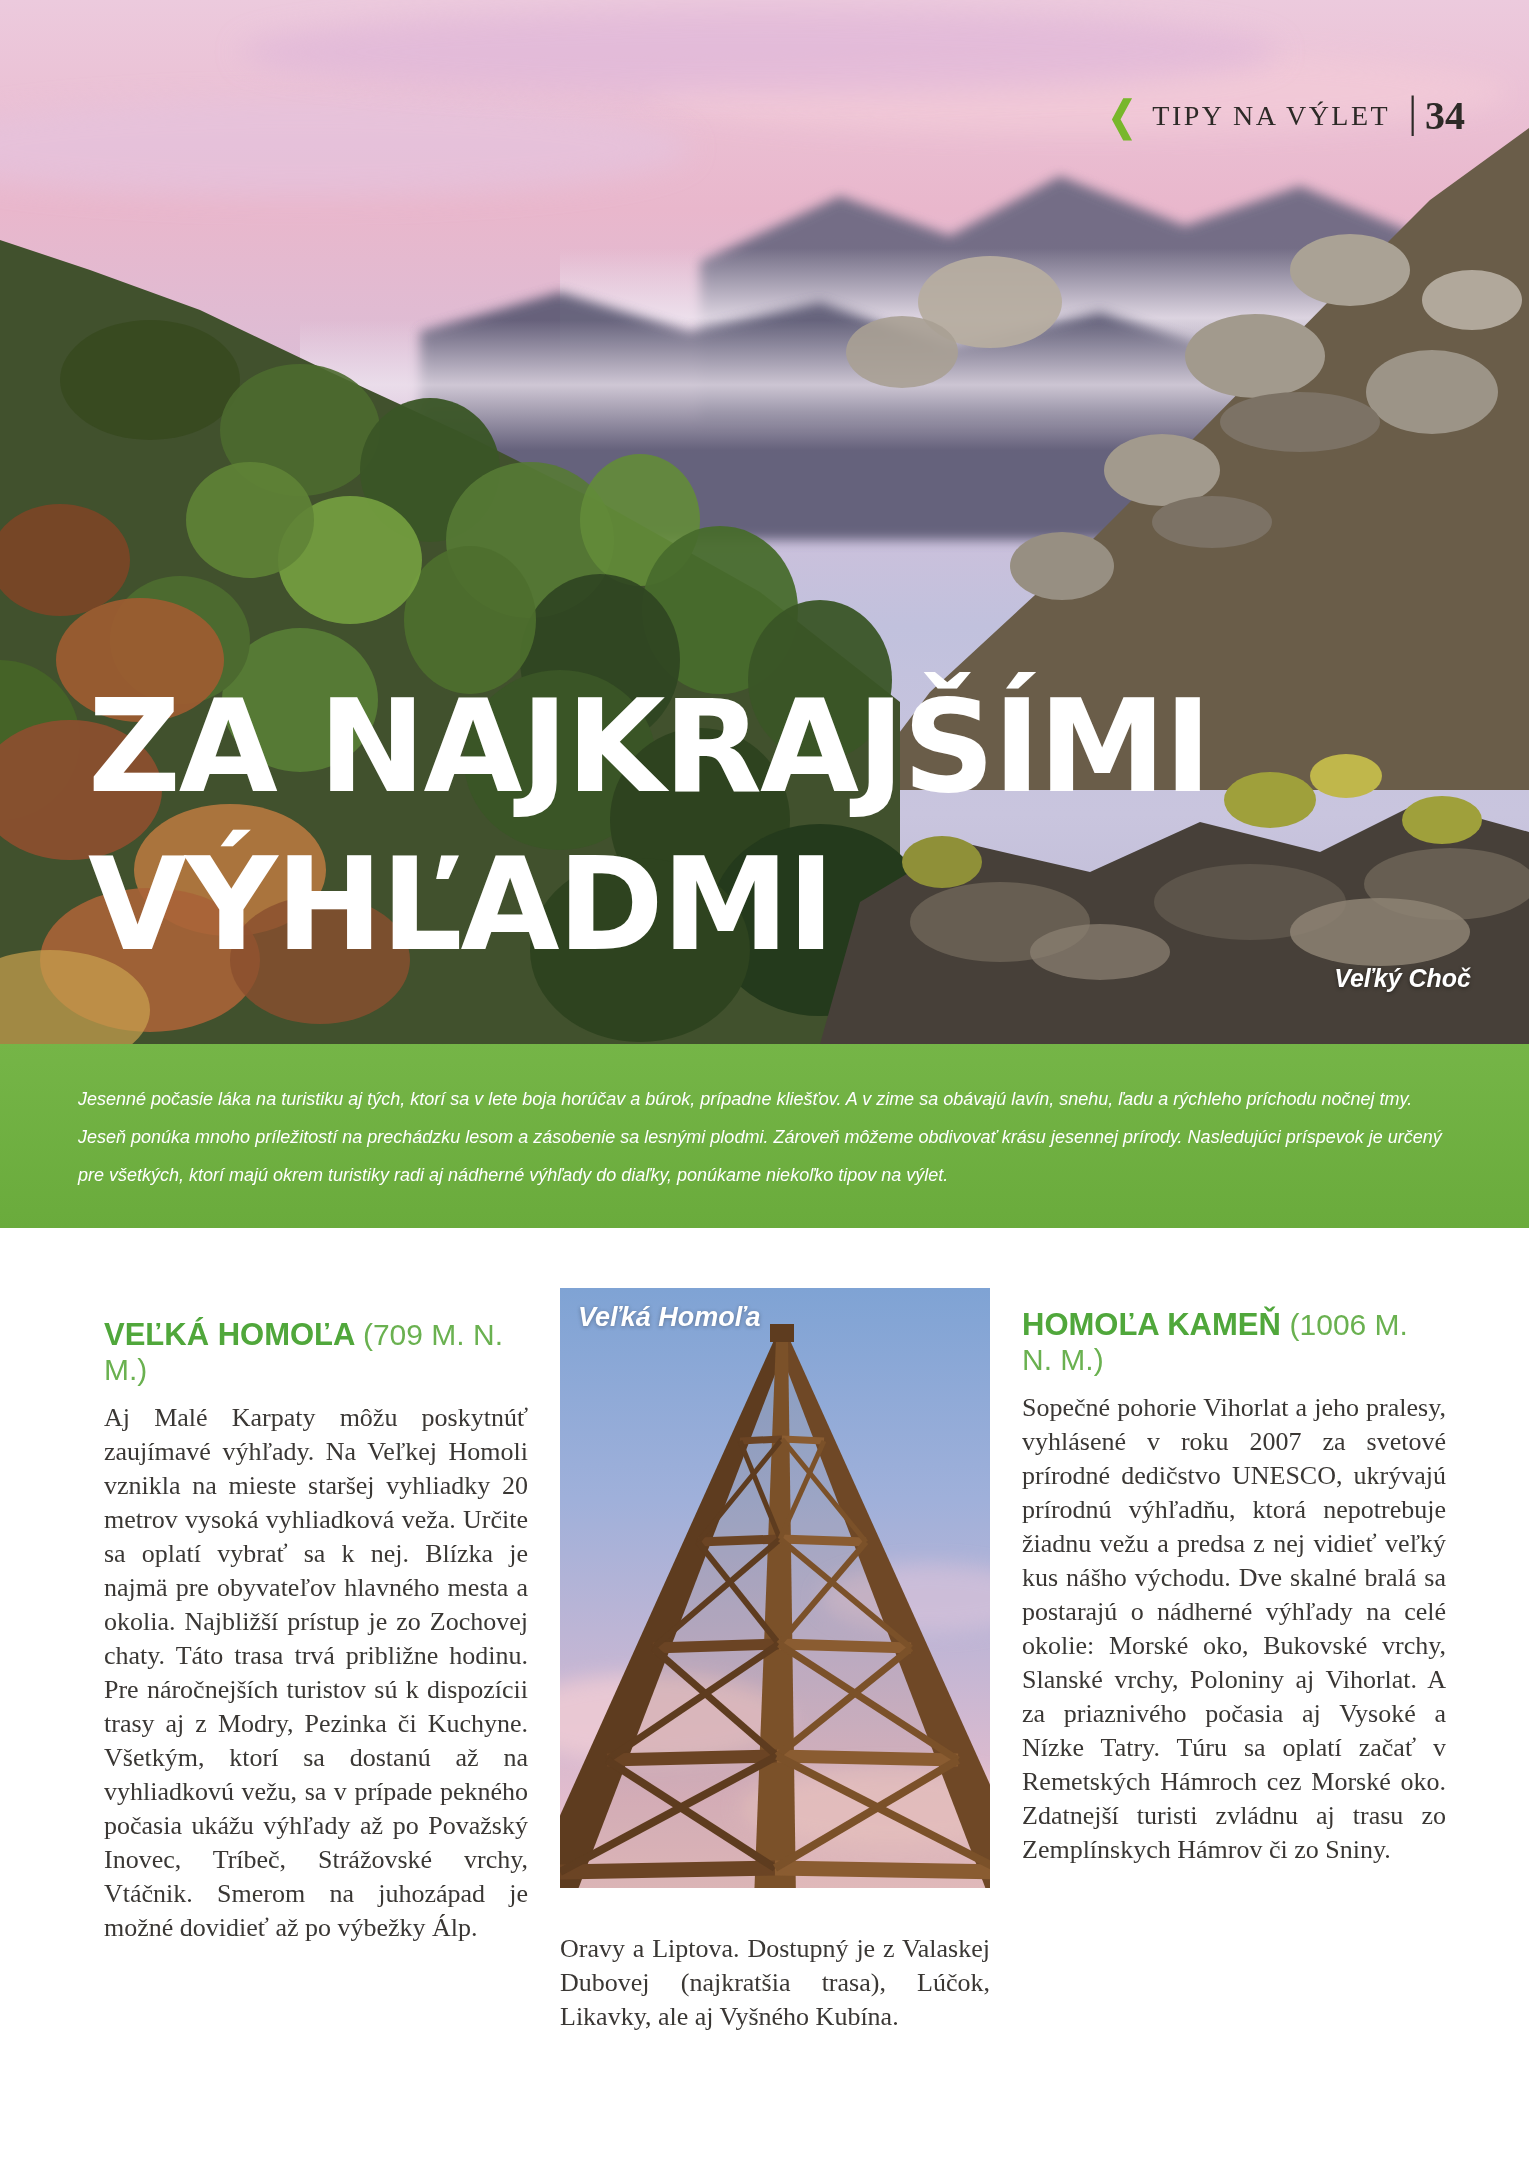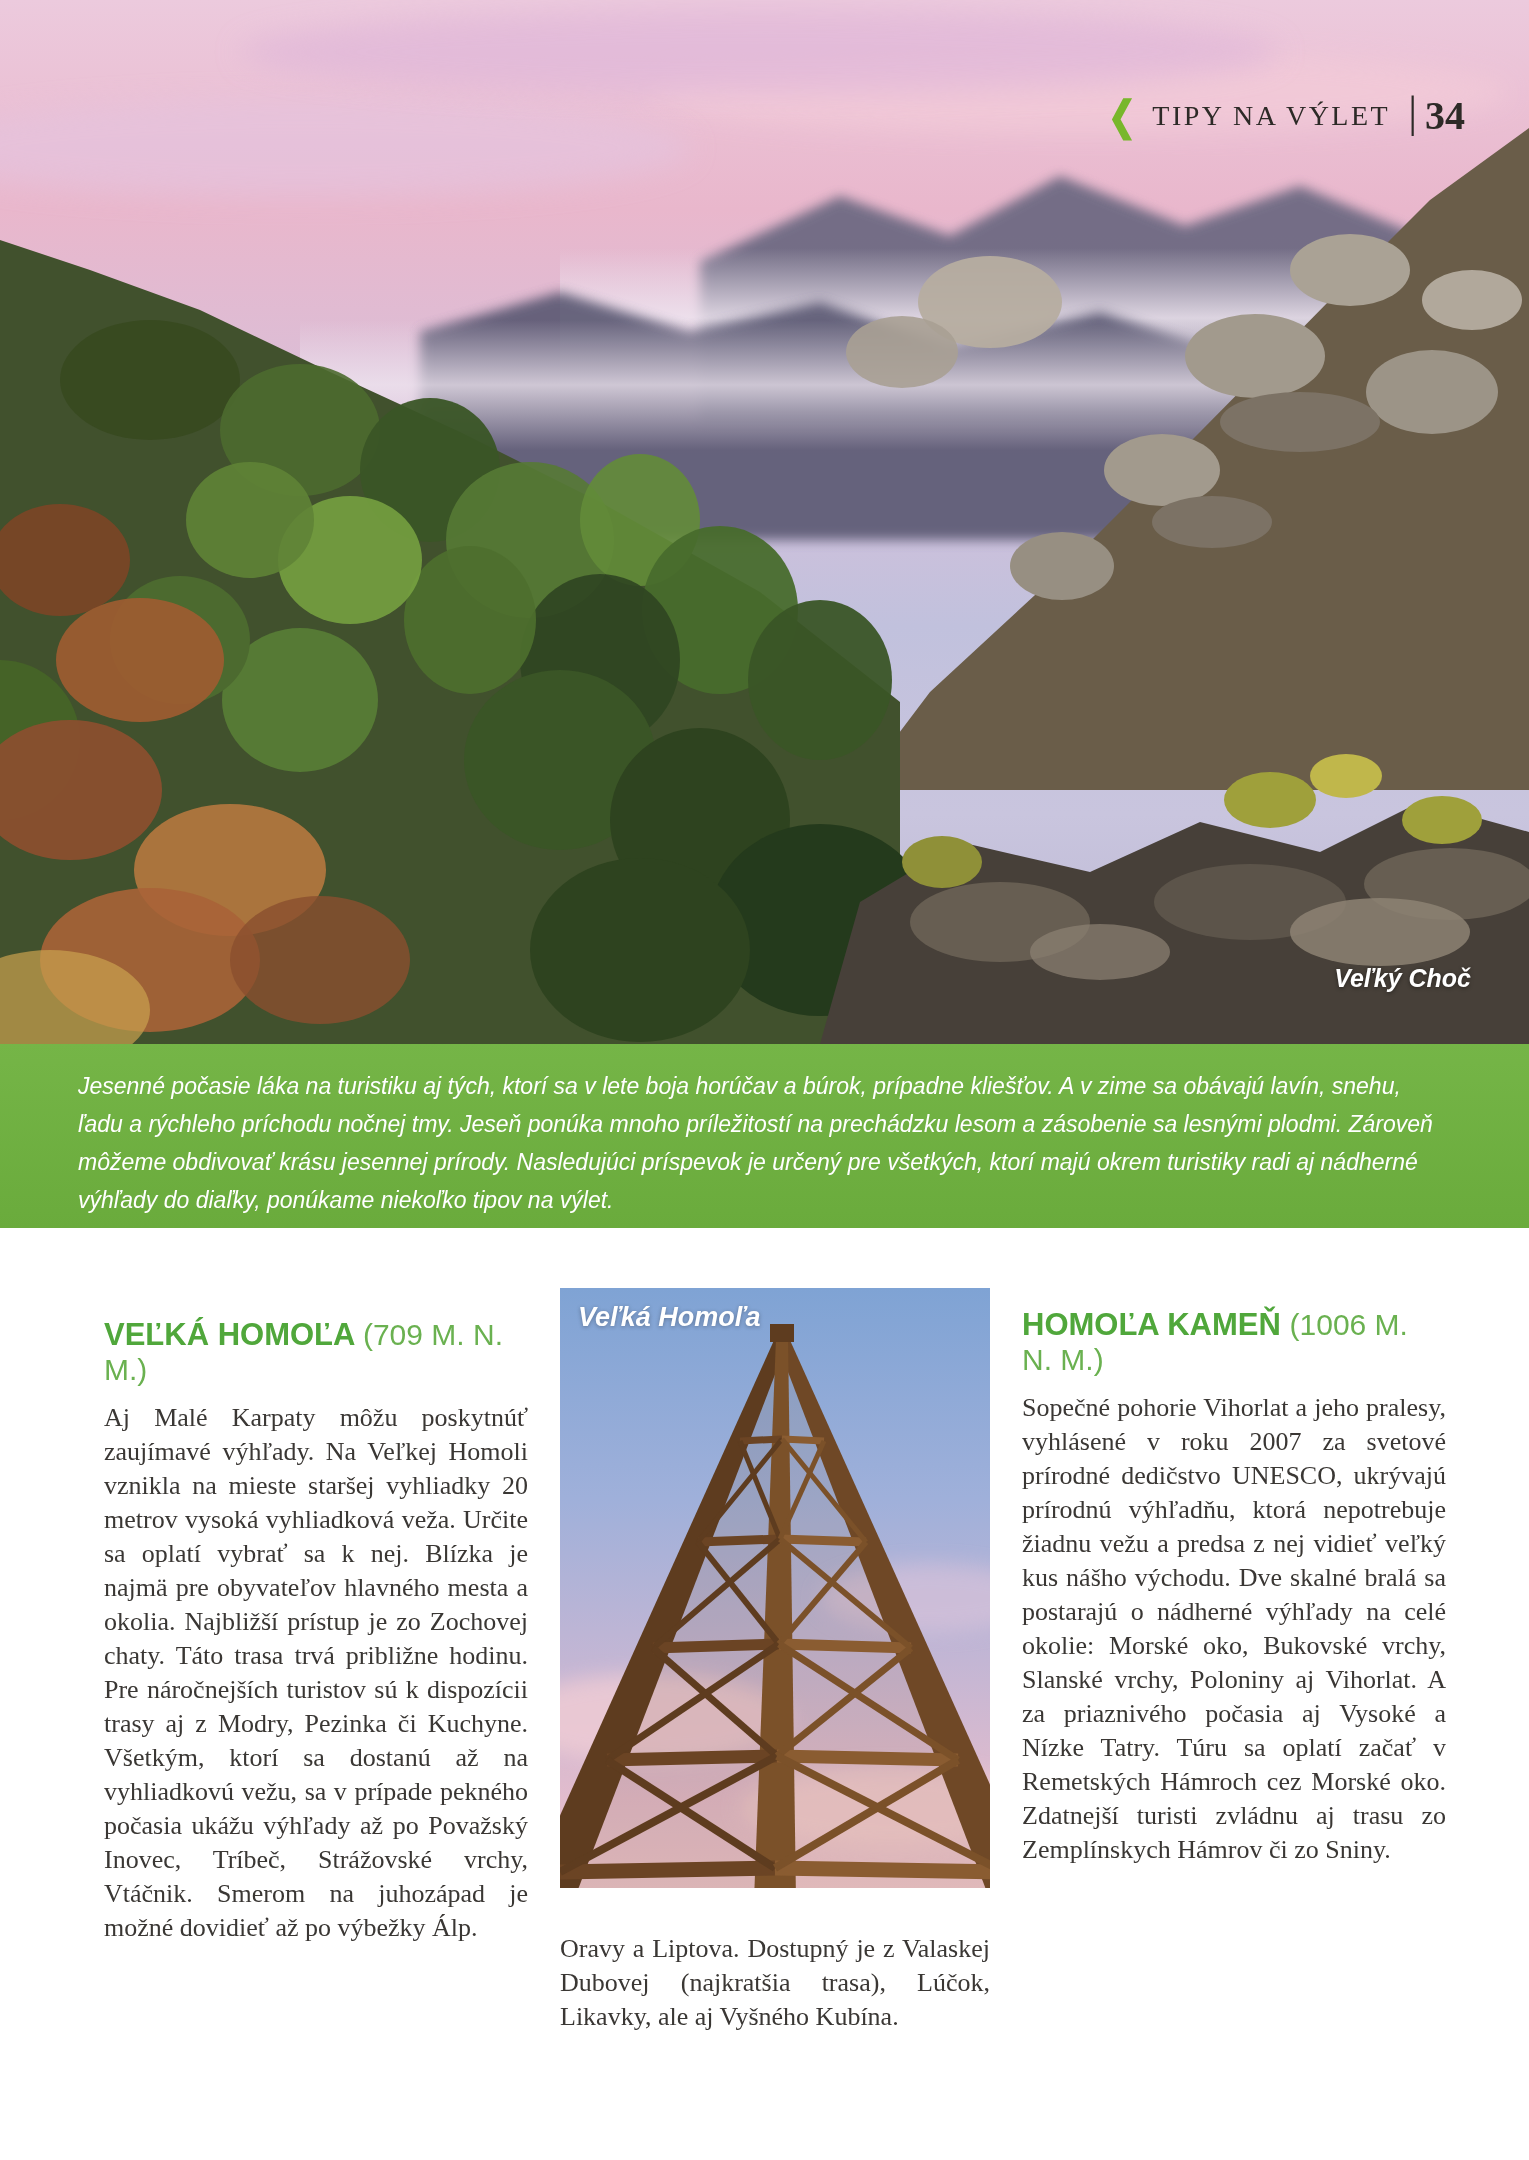--- a/index.html
+++ b/index.html
@@ -16,22 +16,22 @@
                color:#2d2a27;margin:0 8px 0 18px;line-height:1;position:relative;top:-3px;}
   .page-number{font-family:"Liberation Serif",serif;font-weight:700;font-size:40px;color:#2d2a27;}
   .hero-title{position:absolute;left:88px;top:668px;margin:0;color:#ffffff;
               font-family:"DejaVu Sans","Liberation Sans",sans-serif;font-weight:700;
               font-size:128px;line-height:158px;letter-spacing:-2px;white-space:nowrap;}
   .hero-caption{position:absolute;right:58px;top:964px;color:#fff;font-style:italic;
                 font-weight:700;font-size:25px;text-shadow:0 1px 4px rgba(0,0,0,.45);}
   
   .intro-band{position:absolute;left:0;top:1044px;width:1529px;height:184px;
               background:linear-gradient(#75b547,#6aab3c);}
-  .intro-band p{margin:0;padding:23px 78px 0 78px;color:#fff;font-style:italic;
-                font-size:23px;line-height:38px;}
+  .intro-band p{margin:0;padding:36px 78px 0 78px;color:#fff;font-style:italic;
+                font-size:18px;line-height:38px;}
   
   .col{position:absolute;top:1282px;width:424px;}
   .col1{left:104px;margin-top:36px;}
   .col2{left:560px;width:430px;top:1288px;}
   .col3{left:1022px;}
   h2.sec{margin:0 0 14px 0;line-height:1.12;font-size:31px;}
   h2.sec .hname{font-weight:700;color:#50a73b;}
   h2.sec .halt{font-weight:400;color:#6ab150;font-size:30px;}
   h2.later{margin-top:26px;}
   p.body{margin:0;font-family:"Liberation Serif",serif;font-size:26px;line-height:34px;
@@ -132,20 +132,21 @@
       <ellipse cx="942" cy="862" rx="40" ry="26" fill="#8f9038"></ellipse>
     </svg>
 
     <div class="page-header">
       <span class="chev">❮</span>
       <span class="section-label">TIPY NA VÝLET</span>
       <span class="hdr-divider">|</span>
       <span class="page-number">34</span>
     </div>
 
+    <h1 class="hero-title"><span>ZA NAJKRAJŠÍMI</span><br><span>VÝHĽADMI</span></h1>
 
     <div class="hero-caption">Veľký Choč</div>
   </div>
 
   <div class="intro-band">
     <p>Jesenné počasie láka na turistiku aj tých, ktorí sa v lete boja horúčav a búrok, prípadne kliešťov. A v zime sa obávajú lavín, snehu, ľadu a rýchleho príchodu nočnej tmy. Jeseň ponúka mnoho príležitostí na prechádzku lesom a zásobenie sa lesnými plodmi. Zároveň môžeme obdivovať krásu jesennej prírody. Nasledujúci príspevok je určený pre všetkých, ktorí majú okrem turistiky radi aj nádherné výhľady do diaľky, ponúkame niekoľko tipov na výlet.</p>
   </div>
 
   <div class="col col1">
     <h2 class="sec"><span class="hname">VEĽKÁ HOMOĽA</span> <span class="halt">(709 M. N. M.)</span></h2>

